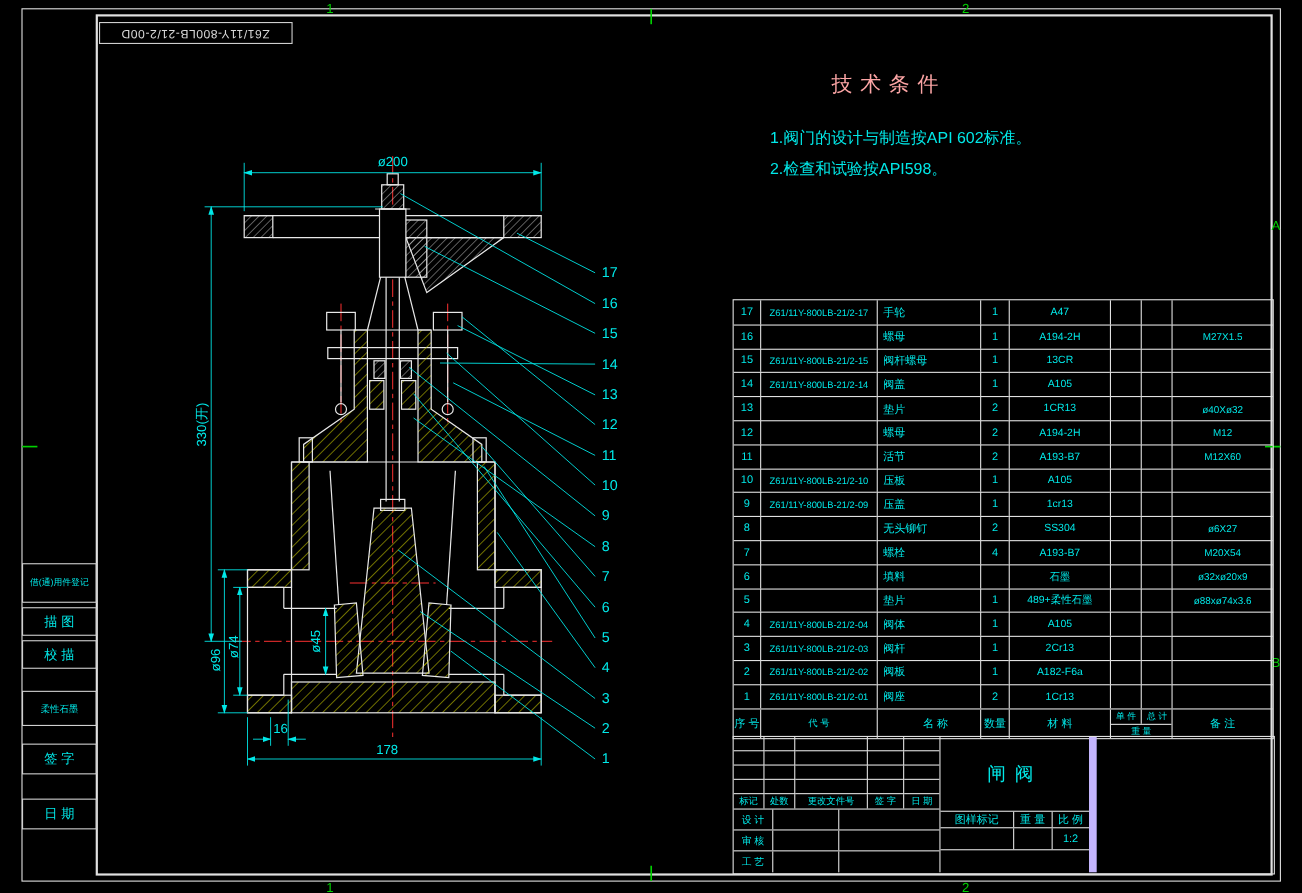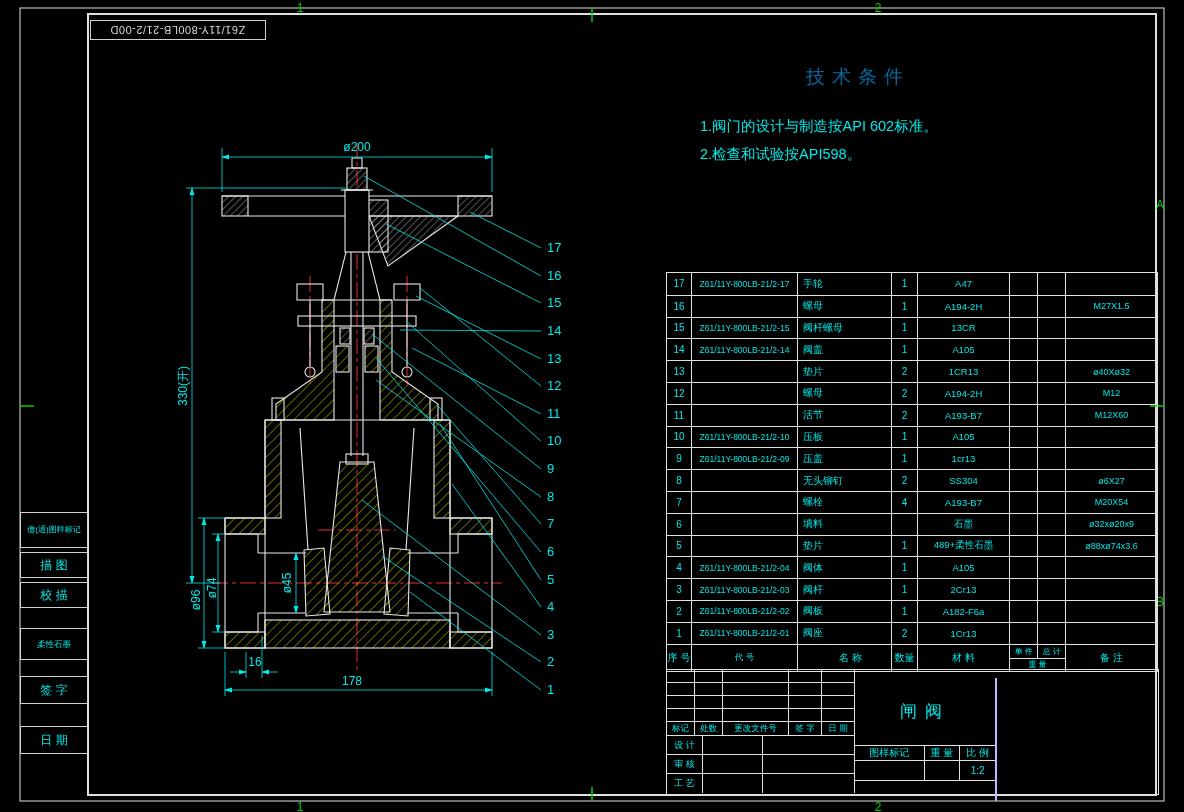--- a/index.html
+++ b/index.html
@@ -13,21 +13,21 @@
          border:1px solid #cfcfcf;display:flex;align-items:center;justify-content:center}
   .stamp span{display:block;transform:rotate(180deg);font-size:11px;color:#d8d8d8;letter-spacing:.5px;white-space:nowrap}
 
   
   .lm-box{position:absolute;left:20px;width:68px;border:1px solid #d0d0d0;
           display:flex;align-items:center;justify-content:center;text-align:center;
           color:#00e8e8;font-size:12px;line-height:1.25;padding:1px}
 
   
   .tech{position:absolute;left:700px;top:64px;width:450px}
-  .tech-title{margin-left:106px;font-size:19px;letter-spacing:7px;color:#0369a1}
+  .tech-title{margin-left:56px;font-size:19px;letter-spacing:7px;color:#fca5a5}
   .tech-items{margin-top:22px}
   .tech-item{font-size:14.5px;line-height:28px;color:#00e8e8;white-space:nowrap}
 
   
   .bom{position:absolute;left:666px;top:272px;width:492px;height:400px;
        border:1px solid #e0e0e0;font-size:10px;color:#00e8e8}
   .bom-row{display:flex;height:21.8px}
   .bc{border-left:1px solid #e0e0e0;border-top:1px solid #e0e0e0;height:100%;
       display:flex;align-items:center;justify-content:center;overflow:hidden;white-space:nowrap}
   .bom-row:first-child .bc{border-top:none}
@@ -51,21 +51,21 @@
   .rec-cell{border-right:1px solid #e0e0e0;border-bottom:1px solid #e0e0e0}
   .rec-cell:nth-child(5n){border-right:none}
   .tb-labelrow{display:flex;height:14px;border-bottom:1px solid #e0e0e0}
   .tb-labelrow div{display:flex;align-items:center;justify-content:center;border-right:1px solid #e0e0e0;font-size:8.5px;white-space:nowrap;overflow:hidden}
   .tb-labelrow div:last-child{border-right:none}
   .sign-row{display:flex;height:19px;border-bottom:1px solid #e0e0e0}
   .sign-row:last-child{border-bottom:none}
   .sign-row div{border-right:1px solid #e0e0e0;display:flex;align-items:center;justify-content:center}
   .sign-row div:last-child{border-right:none}
   .sr-label{width:36px;font-size:9px}.sr-c2{width:60px}.sr-c3{width:91px}
-  .tb-mid{position:absolute;left:188px;top:8px;width:142px;height:123px;border-right:2px solid #c4b5fd}
+  .tb-mid{position:absolute;left:188px;top:0;width:142px;height:123px;border-right:7px solid #c4b5fd}
   .tb-name{height:68px;border-bottom:1px solid #e0e0e0;display:flex;align-items:center;justify-content:center;
            font-size:17px;letter-spacing:8px}
   .tb-mrow{display:flex;border-bottom:1px solid #e0e0e0}
   .tb-mrow div{display:flex;align-items:center;justify-content:center;border-right:1px solid #e0e0e0;font-size:10px}
   .tb-mrow div:last-child{border-right:none}
   .m-c1{width:70px}.m-c2{width:36px}.m-c3{width:35px}
   .h15{height:15px}.h20{height:20px}
   .tb-mbot{height:19px}
   .tb-right{position:absolute;left:330px;top:0;width:160px;height:123px}
   .tb-rtop{height:41px;border-bottom:1px solid #e0e0e0}
@@ -267,21 +267,21 @@
     <text x="547" y="639">3</text>
     <text x="547" y="666">2</text>
     <text x="547" y="694">1</text>
   </g>
 </svg>
 
 <div class="stamp">
   <span>Z61/11Y-800LB-21/2-00D</span>
 </div>
 
-<div class="lm-box" style="top:512px;height:36px;font-size:8px">借(通)图样标记</div>
+<div class="lm-box" style="top:512px;height:36px;font-size:8px">借(通)用件登记</div>
 <div class="lm-box" style="top:552px;height:26px">描 图</div>
 <div class="lm-box" style="top:582px;height:26px">校 描</div>
 <div class="lm-box" style="top:628px;height:32px;font-size:8.5px">柔性石墨</div>
 <div class="lm-box" style="top:676px;height:28px">签 字</div>
 <div class="lm-box" style="top:726px;height:28px">日 期</div>
 
 <div class="tech">
   <div class="tech-title">技术条件</div>
   <div class="tech-items">
     <div class="tech-item">1.阀门的设计与制造按API 602标准。</div>

